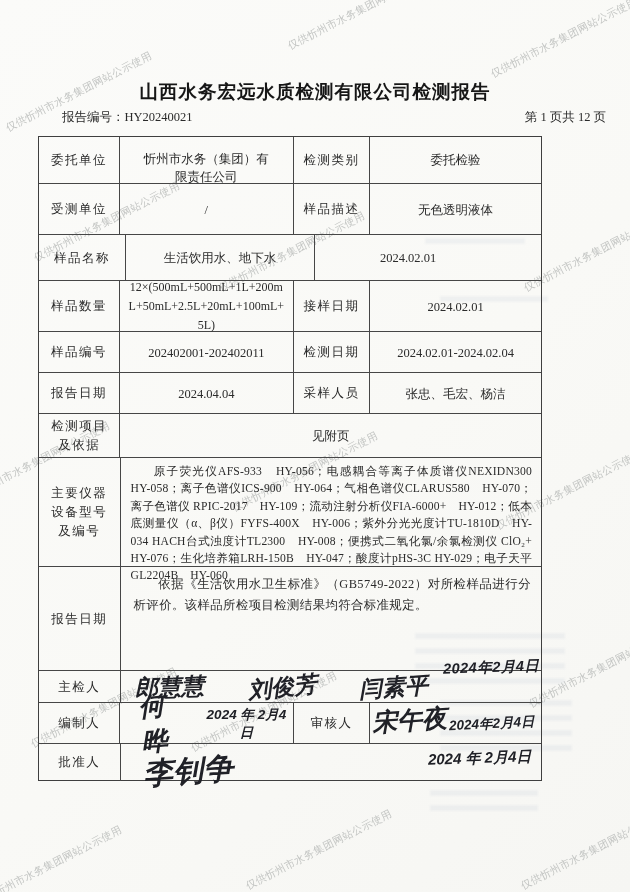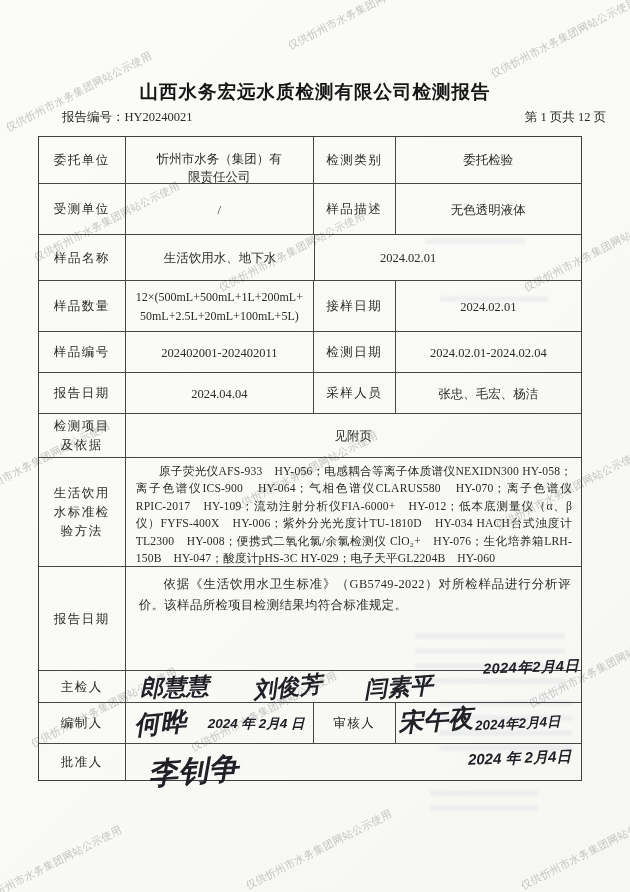--- a/index.html
+++ b/index.html
@@ -32,21 +32,21 @@
     font-family:"Liberation Sans","DejaVu Sans",sans-serif;
     font-size:18.5px;font-weight:700;color:#161616;letter-spacing:1px;
   }
   .meta{
     position:absolute;top:109px;left:38px;width:544px;
     display:flex;justify-content:space-between;align-items:flex-end;
     font-size:12.5px;color:#2a2a2a;margin-left:24px;
   }
   
   .tbl{
-    position:absolute;top:136px;left:38px;width:544px;
+    position:absolute;top:136px;left:38px;width:504px;
     border:1px solid #3f3f3f;box-sizing:border-box;
     background:transparent;
   }
   .row{display:flex;border-top:1px solid #464646;box-sizing:border-box;}
   .row:first-child{border-top:none;}
   .cell{
     box-sizing:border-box;border-left:1px solid #464646;
     display:flex;align-items:center;justify-content:center;
     text-align:center;position:relative;font-size:12.5px;color:#2b2b2b;
   }
@@ -162,21 +162,21 @@
       <div class="cell c4 h41 val">张忠、毛宏、杨洁</div>
     </div>
 
 
     <div class="row h44">
       <div class="cell c1 h44 lbl">检测项目及依据</div>
       <div class="cell cspan h44 val">见附页</div>
     </div>
 
     <div class="row h109">
-      <div class="cell c1 h109 lbl">生活饮用水标准检验方法</div>
+      <div class="cell c1 h109 lbl">主要仪器设备型号及编号</div>
       <div class="cell cspan h109 top-align">
           <span class="instr">原子荧光仪AFS-933　HY-056；电感耦合等离子体质谱仪NEXIDN300 HY-058；离子色谱仪ICS-900　HY-064；气相色谱仪CLARUS580　HY-070；离子色谱仪 RPIC-2017　HY-109；流动注射分析仪FIA-6000+　HY-012；低本底测量仪（α、β仪）FYFS-400X　HY-006；紫外分光光度计TU-1810D　HY-034 HACH台式浊度计TL2300　HY-008；便携式二氧化氯/余氯检测仪 ClO₂+　HY-076；生化培养箱LRH-150B　HY-047；酸度计pHS-3C HY-029；电子天平GL2204B　HY-060</span>
         </div>
     </div>
 
     <div class="row h104">
       <div class="cell c1 h104 lbl">报告日期</div>
       <div class="cell cspan h104 top-align">
           <span class="concl">依据《生活饮用水卫生标准》（GB5749-2022）对所检样品进行分析评价。该样品所检项目检测结果均符合标准规定。</span>
         </div>

